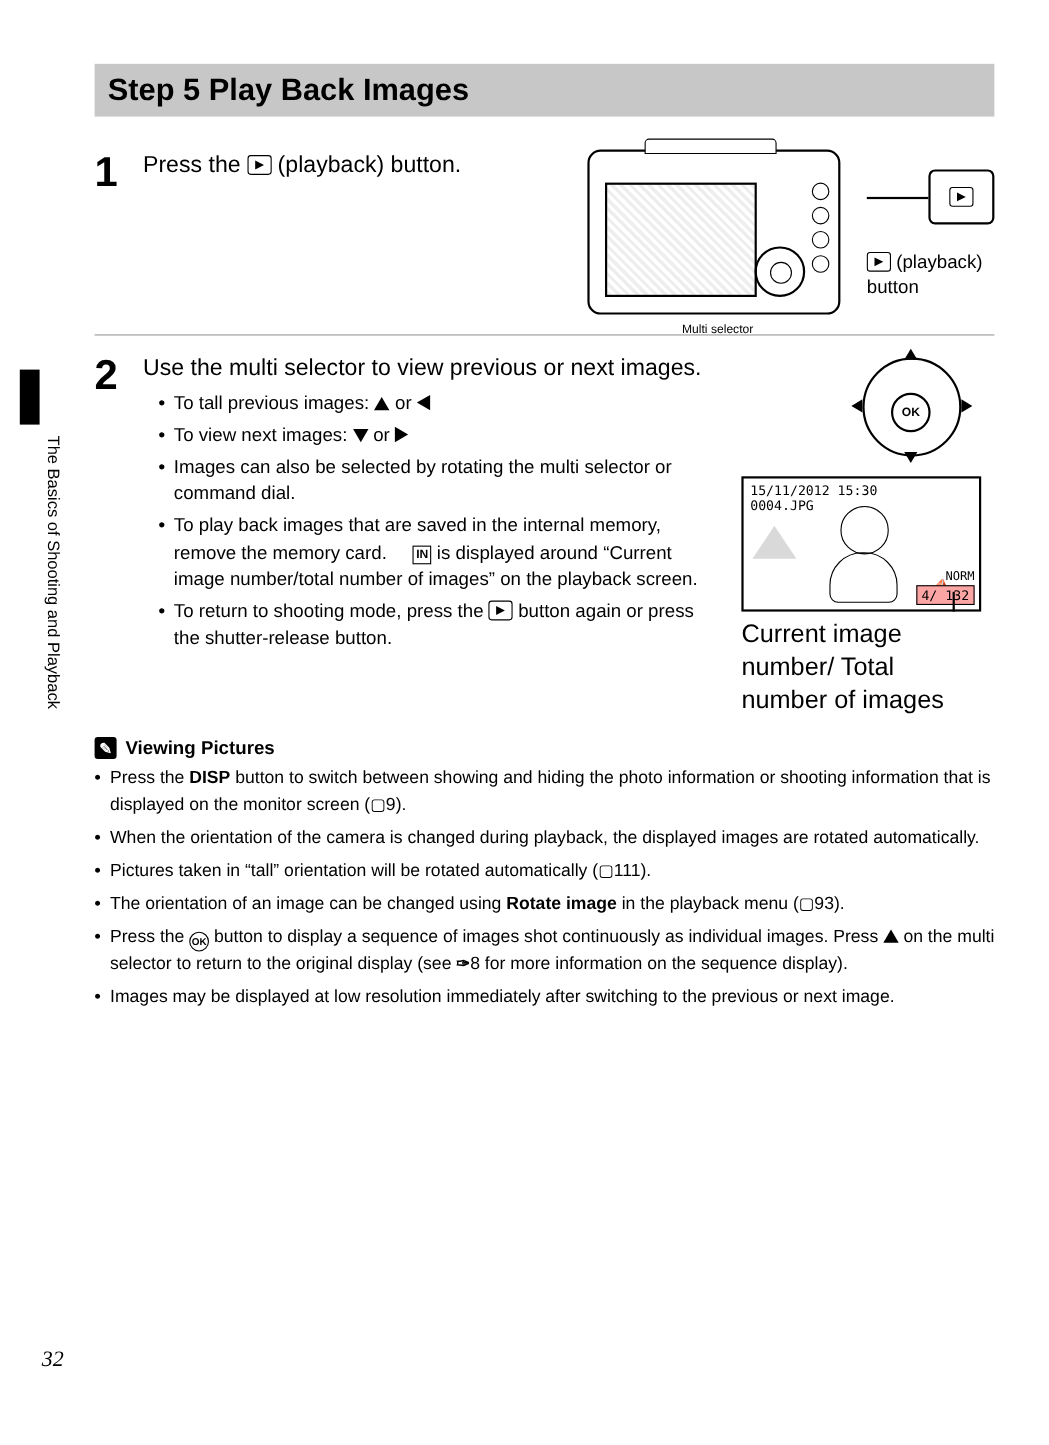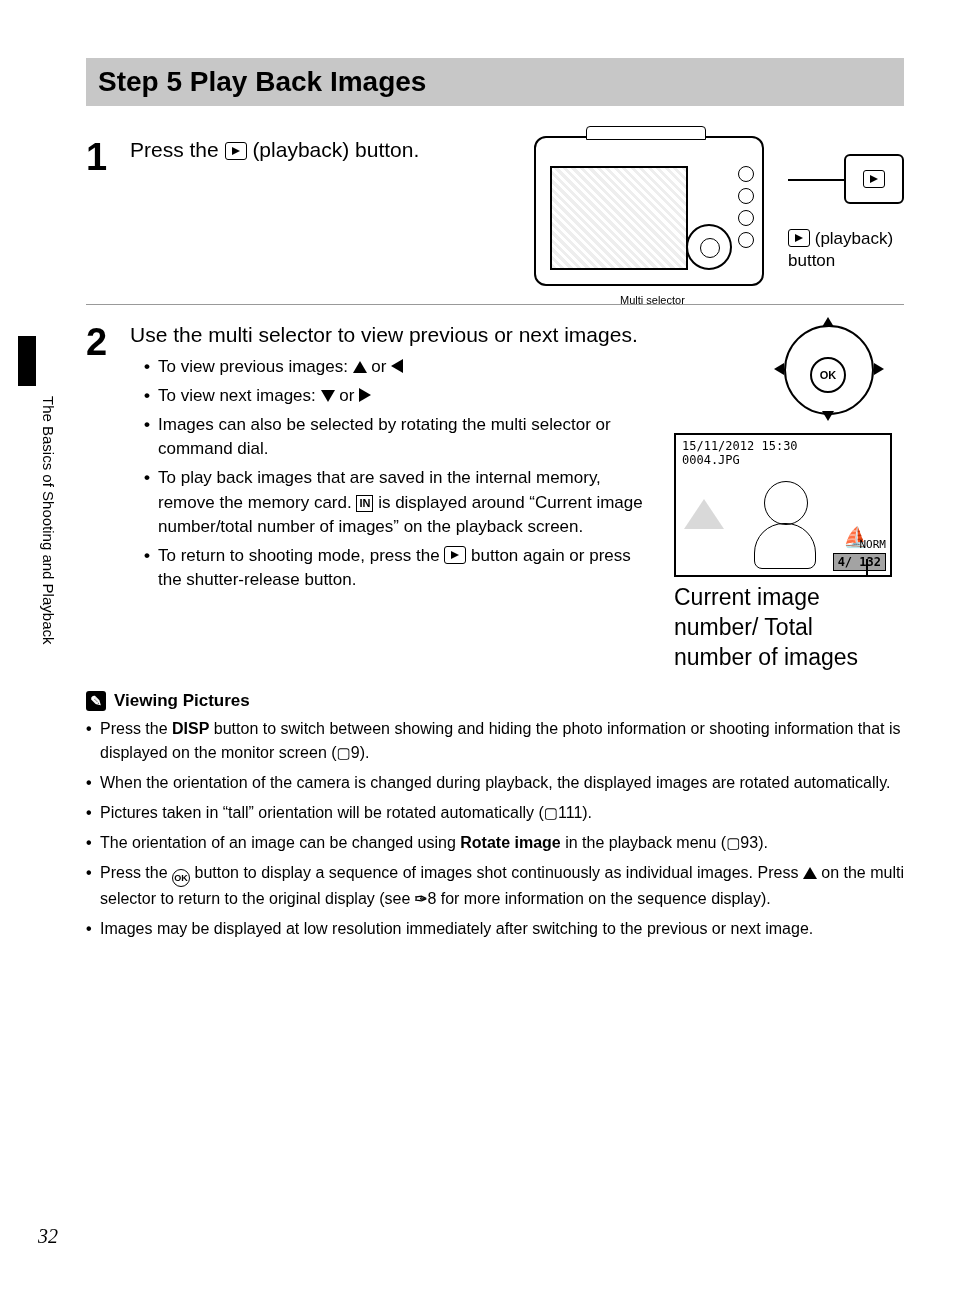--- a/index.html
+++ b/index.html
@@ -82,20 +82,21 @@
   .arrow-left { border-top: 7px solid transparent; border-bottom: 7px solid transparent; border-right: 12px solid #000; }
   .arrow-right { border-top: 7px solid transparent; border-bottom: 7px solid transparent; border-left: 12px solid #000; }
   .in-icon {
     display: inline-block;
     border: 1.6px solid #000;
     font-size: 11px;
     font-weight: bold;
     padding: 0 2px;
     vertical-align: 1px;
     font-family: Arial, sans-serif;
+    margin-left: 19px;
   }
   .ok-icon {
     display:inline-block;
     width:18px;height:18px;
     border:1.6px solid #000;
     border-radius:50%;
     font-size:9px;
     font-weight:bold;
     text-align:center;
     line-height:16px;
@@ -216,29 +217,29 @@
   .outer-dial{width:90px;height:90px;border:2px solid #000;border-radius:50%;position:absolute;left:10px;top:4px;}
   .ok-center{position:absolute;left:36px;top:36px;width:36px;height:36px;border:2px solid #000;border-radius:50%;display:flex;align-items:center;justify-content:center;font-size:11px;font-weight:bold;font-family:Arial;}
   .dial-tri{position:absolute;width:0;height:0;}
   .dt-up{left:48px;top:-4px;border-left:6px solid transparent;border-right:6px solid transparent;border-bottom:10px solid #000;}
   .dt-dn{left:48px;bottom:0px;border-left:6px solid transparent;border-right:6px solid transparent;border-top:10px solid #000;}
   .dt-lf{left:0px;top:42px;border-top:6px solid transparent;border-bottom:6px solid transparent;border-right:10px solid #000;}
   .dt-rt{right:0px;top:42px;border-top:6px solid transparent;border-bottom:6px solid transparent;border-left:10px solid #000;}
   
   .pb-fig{ width:220px; margin-top:12px; margin-left:auto; margin-right:10px;}
   .pb-screen{
-    width:218px;height:144px;border:2px solid #000;background:#fff;position:relative;font-family:monospace;
+    width:218px;height:123px;border:2px solid #000;background:#fff;position:relative;font-family:monospace;
   }
   .pb-top{padding:4px 6px;font-size:12px;line-height:1.2;}
   .pb-img-area{
     position:absolute;left:2px;top:40px;right:2px;bottom:2px;
   }
   .pb-box{
     position:absolute;right:4px;bottom:4px;
-    border:1.5px solid #000;padding:1px 4px;font-size:12px;background:#a3a3a3;font-weight:bold;
+    border:1.5px solid #000;padding:1px 4px;font-size:12px;background:#fca5a5;
   }
   .pb-box2{
     position:absolute;right:4px;bottom:24px;
     font-size:11px;
   }
   .pb-caption{font-size:23px;font-family:Arial,sans-serif;margin-top:6px;line-height:1.3;}
   
   .sketch-person{position:absolute;left:72px;bottom:4px;width:72px;height:92px;}
   .sketch-person .head{width:44px;height:44px;border:1.5px solid #000;border-radius:50%;position:absolute;left:14px;top:4px;}
   .sketch-person .body{width:62px;height:46px;border:1.5px solid #000;border-radius:30px 30px 8px 8px;position:absolute;left:4px;bottom:0;}
@@ -295,21 +296,21 @@
 <hr class="hr">
 
 <div class="step-row">
   <div class="step-num">2</div>
   <div class="step-body">
     <div class="with-figure">
       <div class="text-col">
         <div class="step-head">Use the multi selector to view previous or next images.</div>
         <ul class="bullets">
           <li>
-            <span>To view previous images: </span><span class="arrow-up"></span><span> or </span><span class="arrow-left"></span>
+            <span>To tall previous images: </span><span class="arrow-up"></span><span> or </span><span class="arrow-left"></span>
           </li>
           <li>
             <span>To view next images: </span><span class="arrow-down"></span><span> or </span><span class="arrow-right"></span>
           </li>
           <li>Images can also be selected by rotating the multi selector or command dial.</li>
           <li>
             <span>To play back images that are saved in the internal memory, remove the memory card. </span><span class="in-icon">IN</span><span> is displayed around “Current image number/total number of images” on the playback screen.</span>
           </li>
           <li>
             <span>To return to shooting mode, press the </span><span class="icon-inline"></span><span> button again or press the shutter-release button.</span>

